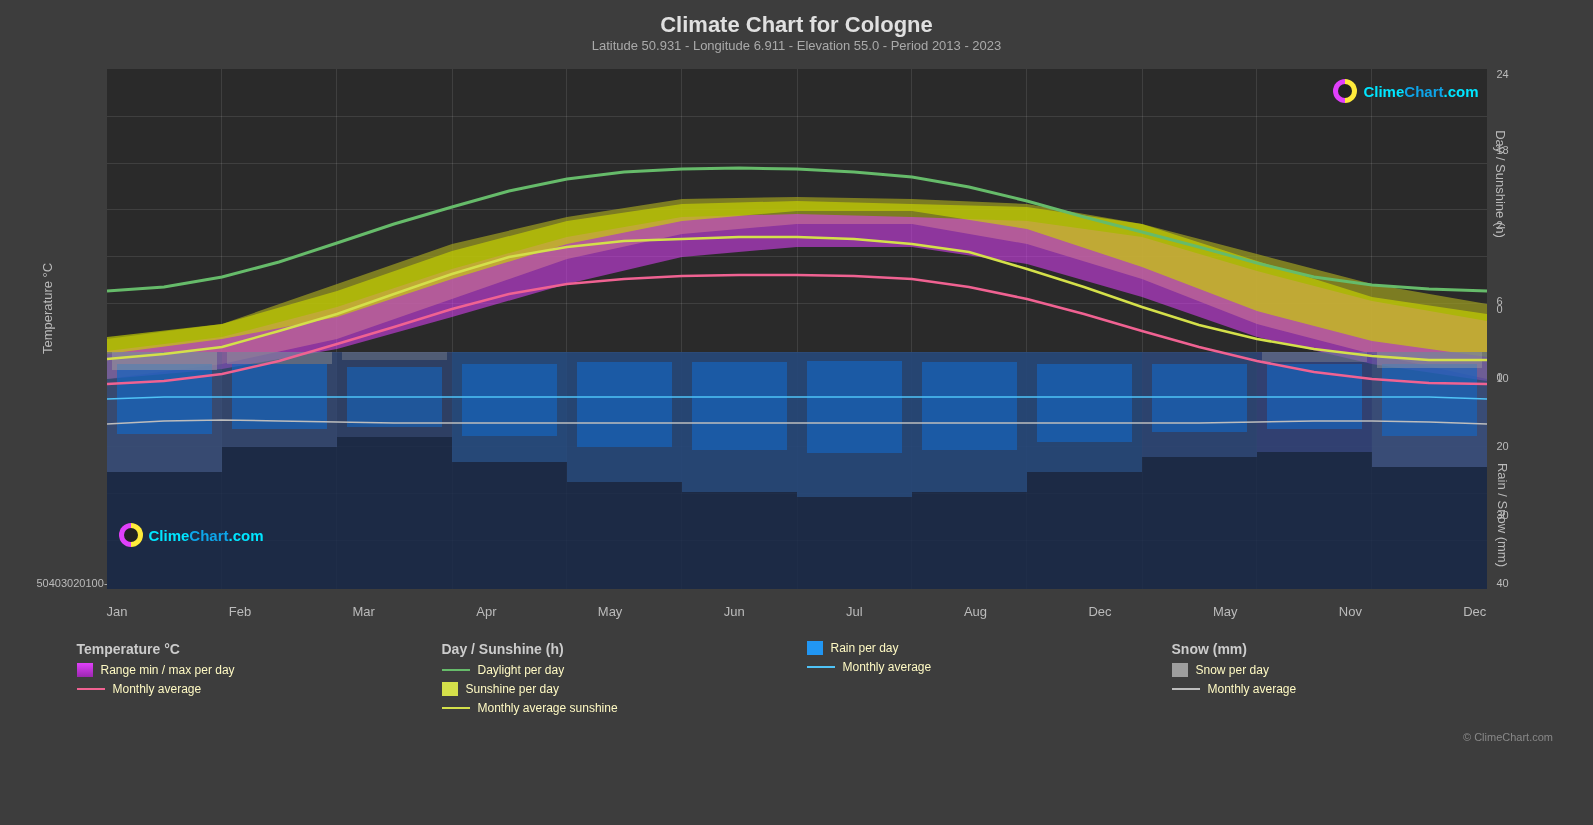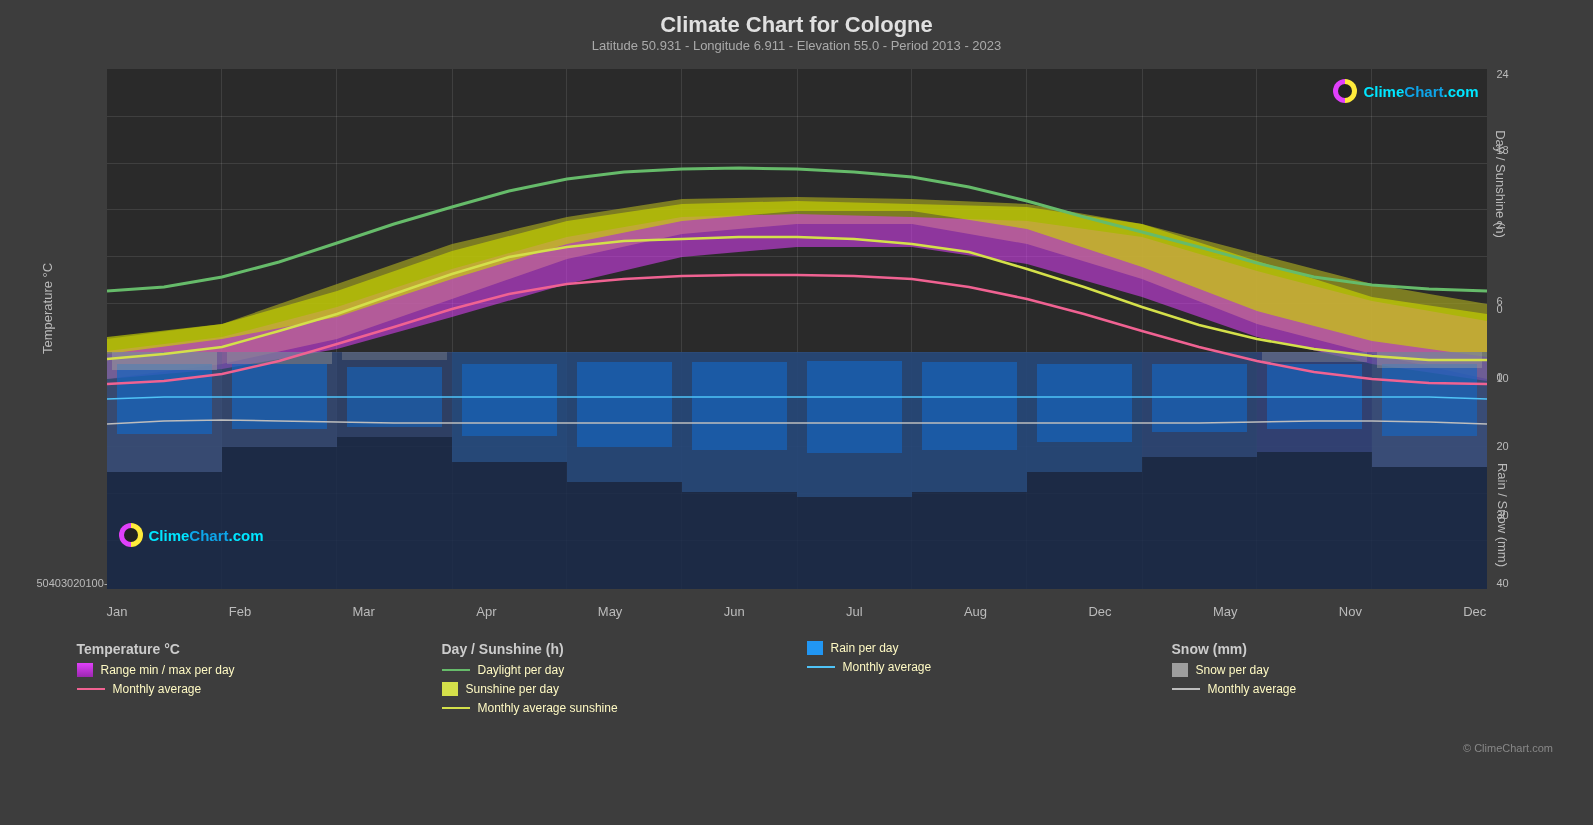--- a/index.html
+++ b/index.html
@@ -212,21 +212,21 @@
       width: 28px;
       height: 2px;
       flex-shrink: 0;
     }
     .copyright {
       text-align: right;
       font-size: 11px;
       color: #888;
       padding-right: 40px;
       width: 100%;
-      margin-top: 16px;
+      margin-top: 5px;
     }
   </style>
 </head>
 <body>
 
 <div class="page-wrapper">
 
   <div class="title-area">
     <div class="main-title">Climate Chart for Cologne</div>
     <div class="subtitle">Latitude 50.931 - Longitude 6.911 - Elevation 55.0 - Period 2013 - 2023</div>

